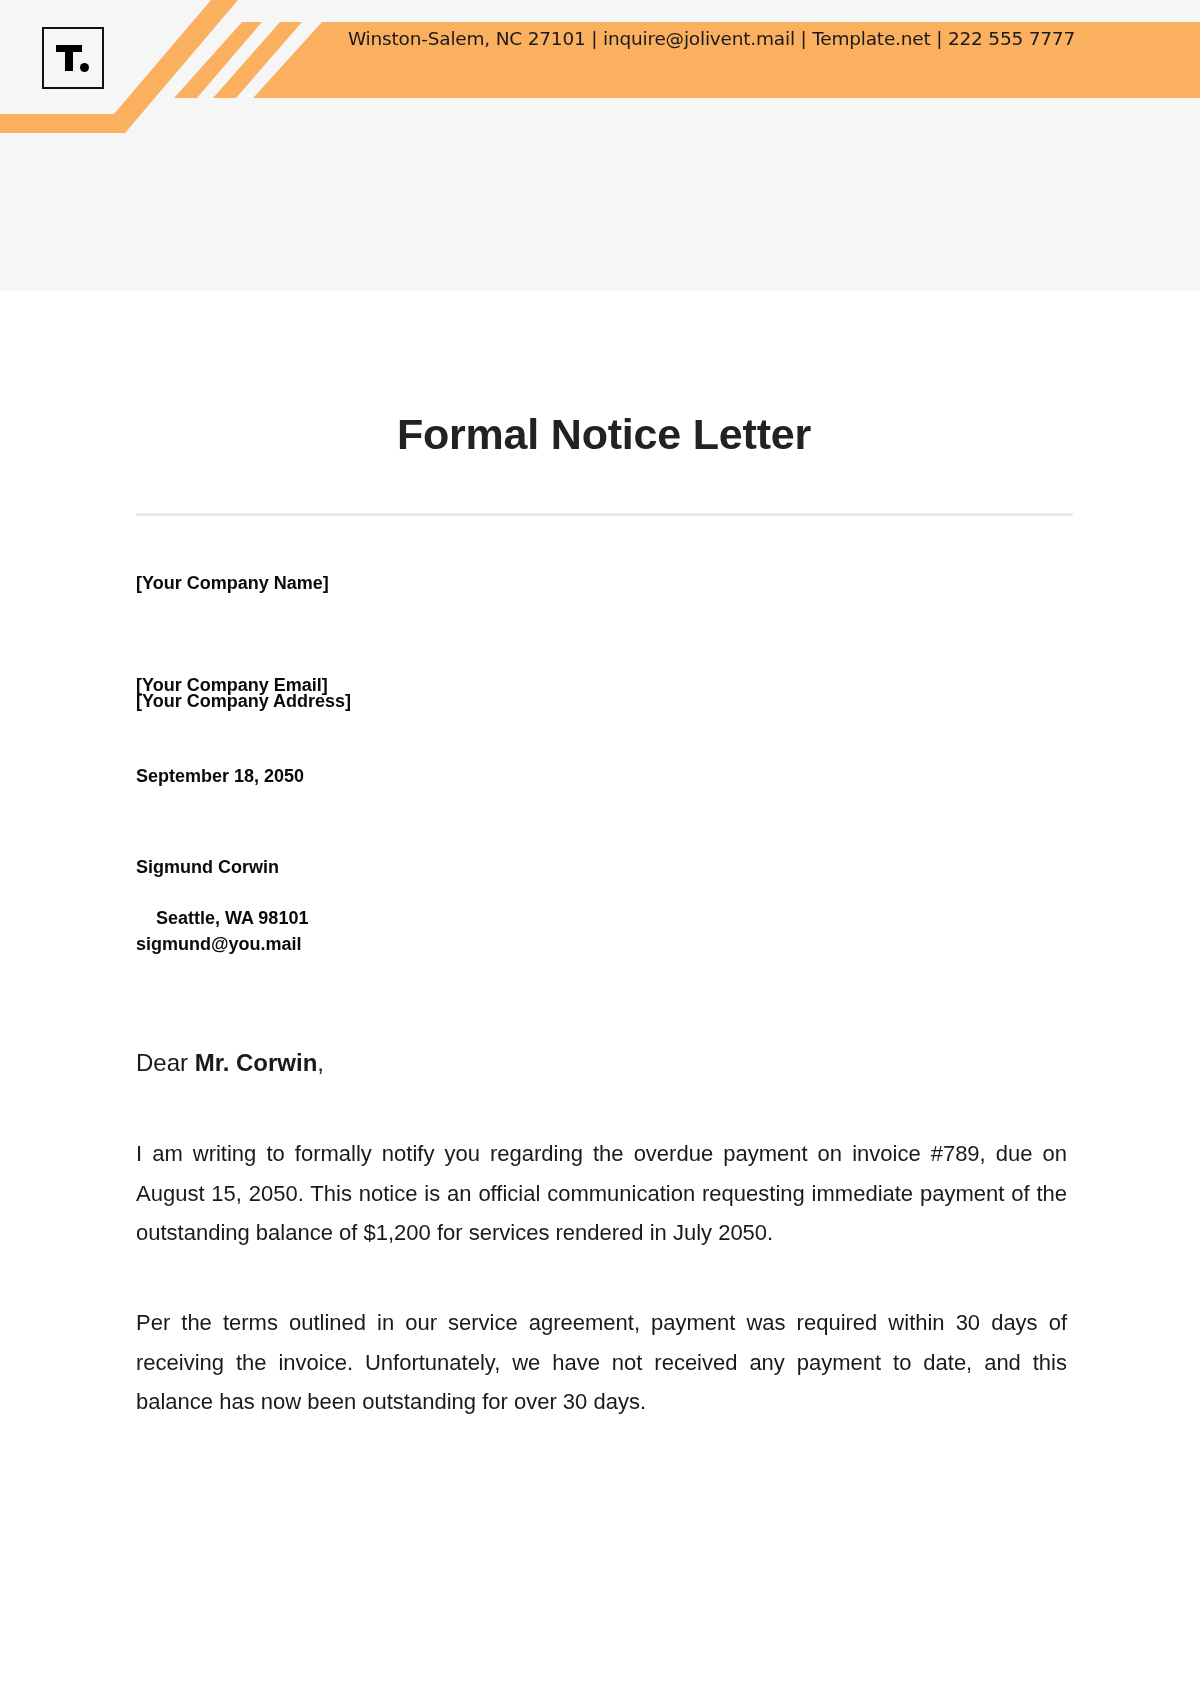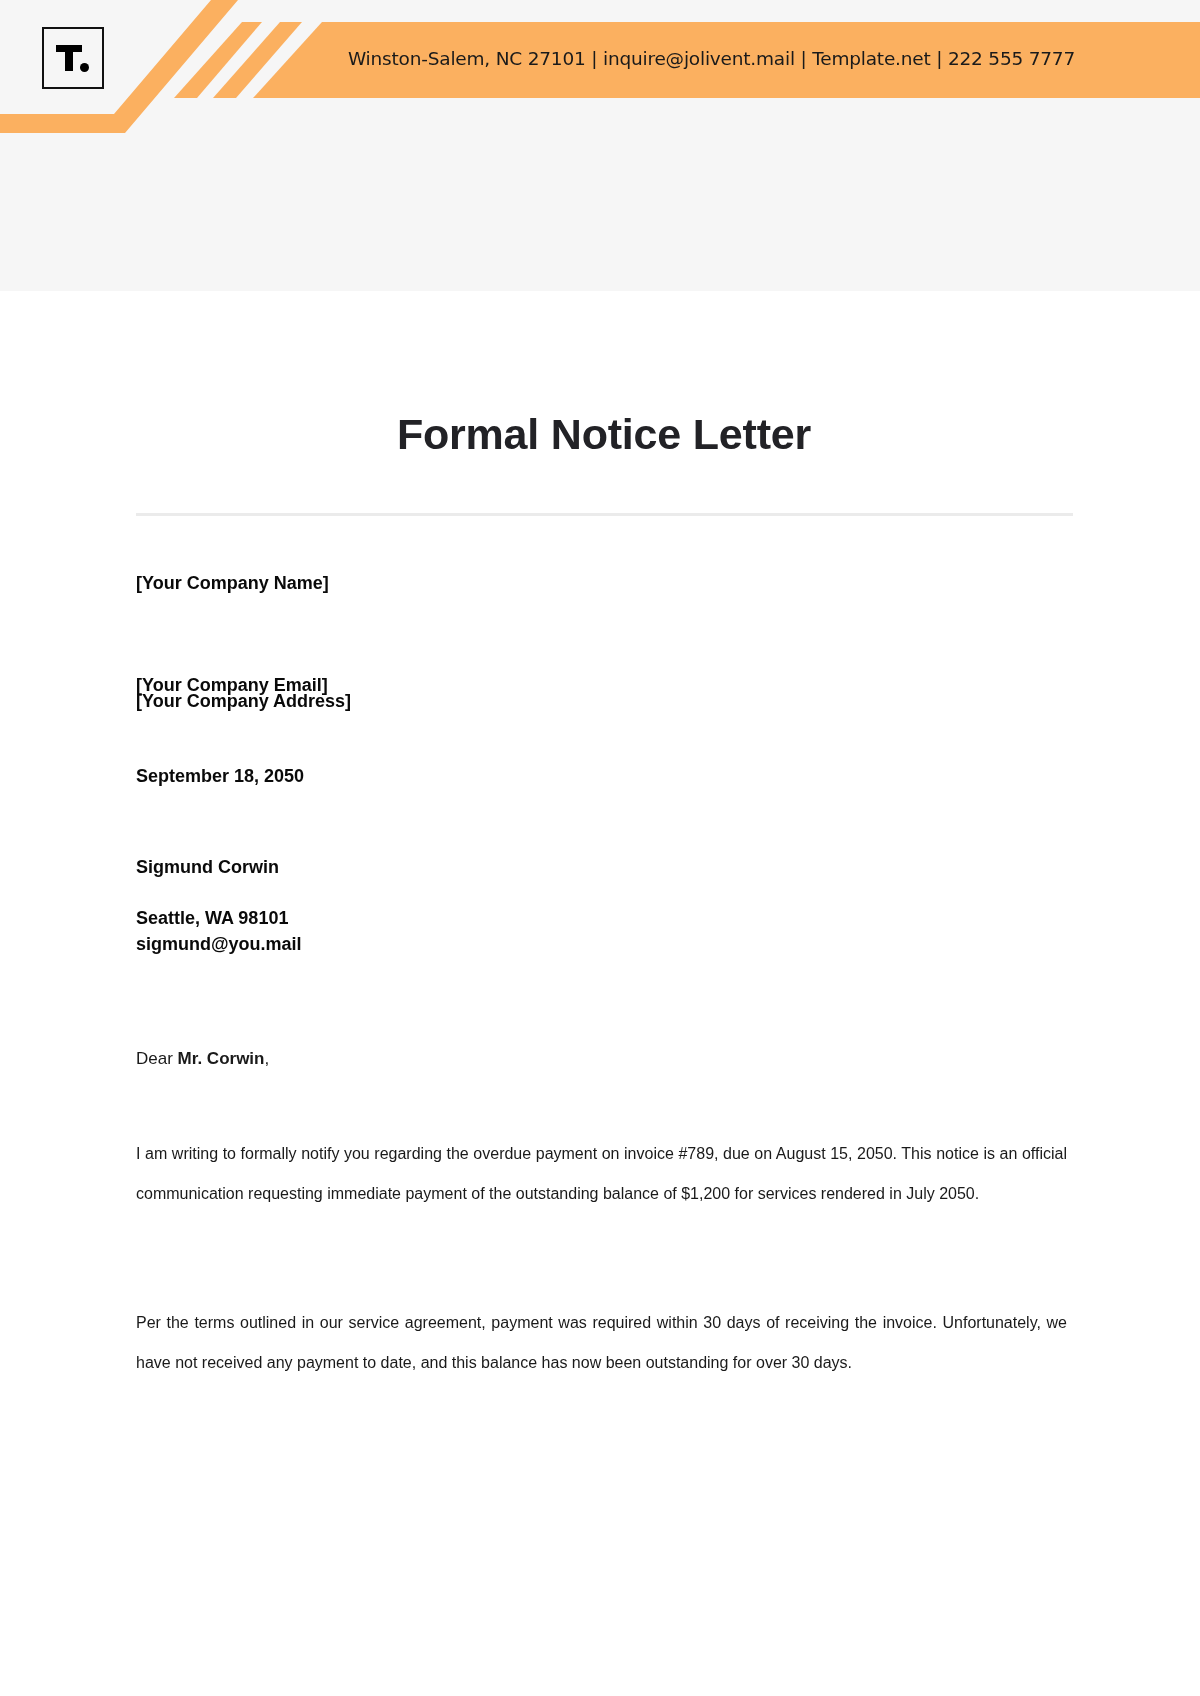--- a/index.html
+++ b/index.html
@@ -12,41 +12,41 @@
   }
   .header svg.deco { position:absolute; left:0; top:0; }
   .logo-box {
     position:absolute; left:42px; top:27px; width:58px; height:58px;
     border:2px solid #111; box-sizing:content-box;
   }
   .logo-box .t-bar { position:absolute; left:12px; top:16px; width:26px; height:7px; background:#000; }
   .logo-box .t-stem { position:absolute; left:21px; top:16px; width:8px; height:26px; background:#000; }
   .logo-box .t-dot { position:absolute; left:36px; top:34px; width:9px; height:9px; border-radius:50%; background:#000; }
   .contact {
-    position:absolute; left:300px; top:28px; width:775px; height:61px;
+    position:absolute; left:300px; top:8px; width:775px; height:61px;
     display:flex; align-items:center; justify-content:flex-end;
     font-family:"DejaVu Sans", sans-serif; font-size:18.5px; color:#1a1a1a; letter-spacing:-0.2px;
     white-space:nowrap;
   }
   .title {
     position:absolute; left:0; top:410px; width:1208px; text-align:center;
     font-size:43px; font-weight:700; color:#222226; letter-spacing:-0.2px;
   }
   .divider {
     position:absolute; left:136px; top:513px; width:937px; height:3px; background:#ebebeb;
   }
   .line {
     position:absolute; left:136px; font-size:18px; white-space:nowrap;
   }
   .bold { font-weight:700; color:#0a0a0a; }
   .para {
-    position:absolute; left:136px; width:931px; font-size:16px; line-height:39.5px;
+    position:absolute; left:136px; width:931px; font-size:22px; line-height:39.5px;
     text-align:justify; color:#1a1a1a; margin:0;
   }
-  .dear { position:absolute; left:136px; top:1049px; font-size:17px; color:#1a1a1a; }
+  .dear { position:absolute; left:136px; top:1049px; font-size:24px; color:#1a1a1a; }
   .dear b { font-weight:700; }
 </style>
 </head>
 <body>
 
 <div class="header">
   <svg class="deco" width="1200" height="140" viewBox="0 0 1200 140">
     <polygon points="211,0 238,0 125,133 0,133 0,114 114,114" fill="#fbb060"></polygon>
     <polygon points="242,22 262,22 197,98 174,98" fill="#fbb060"></polygon>
     <polygon points="280,22 302,22 236,98 213,98" fill="#fbb060"></polygon>
@@ -63,19 +63,19 @@
 <div class="title">Formal Notice Letter</div>
 <div class="divider"></div>
 
 <div class="line bold" style="top:573px;">[Your Company Name]</div>
 <div class="line bold" style="top:656px;margin-top:35px;">[Your Company Address]</div>
 <div class="line bold" style="top:675px;">[Your Company Email]</div>
 
 <div class="line bold" style="top:766px;">September 18, 2050</div>
 
 <div class="line bold" style="top:857px;">Sigmund Corwin</div>
-<div class="line bold" style="top:908px;">Seattle, WA 98101</div>
+<div class="line bold" style="top:908px;margin-left:20px;">Seattle, WA 98101</div>
 <div class="line bold" style="top:934px;">sigmund@you.mail</div>
 
 <div class="dear"><span>Dear </span><b>Mr. Corwin</b><span>,</span></div>
 
 <p class="para" style="top:1134px;">I am writing to formally notify you regarding the overdue payment on invoice #789, due on August 15, 2050. This notice is an official communication requesting immediate payment of the outstanding balance of $1,200 for services rendered in July 2050.</p>
 <p class="para" style="top:1303px;">Per the terms outlined in our service agreement, payment was required within 30 days of receiving the invoice. Unfortunately, we have not received any payment to date, and this balance has now been outstanding for over 30 days.</p>
 
 </body></html>

